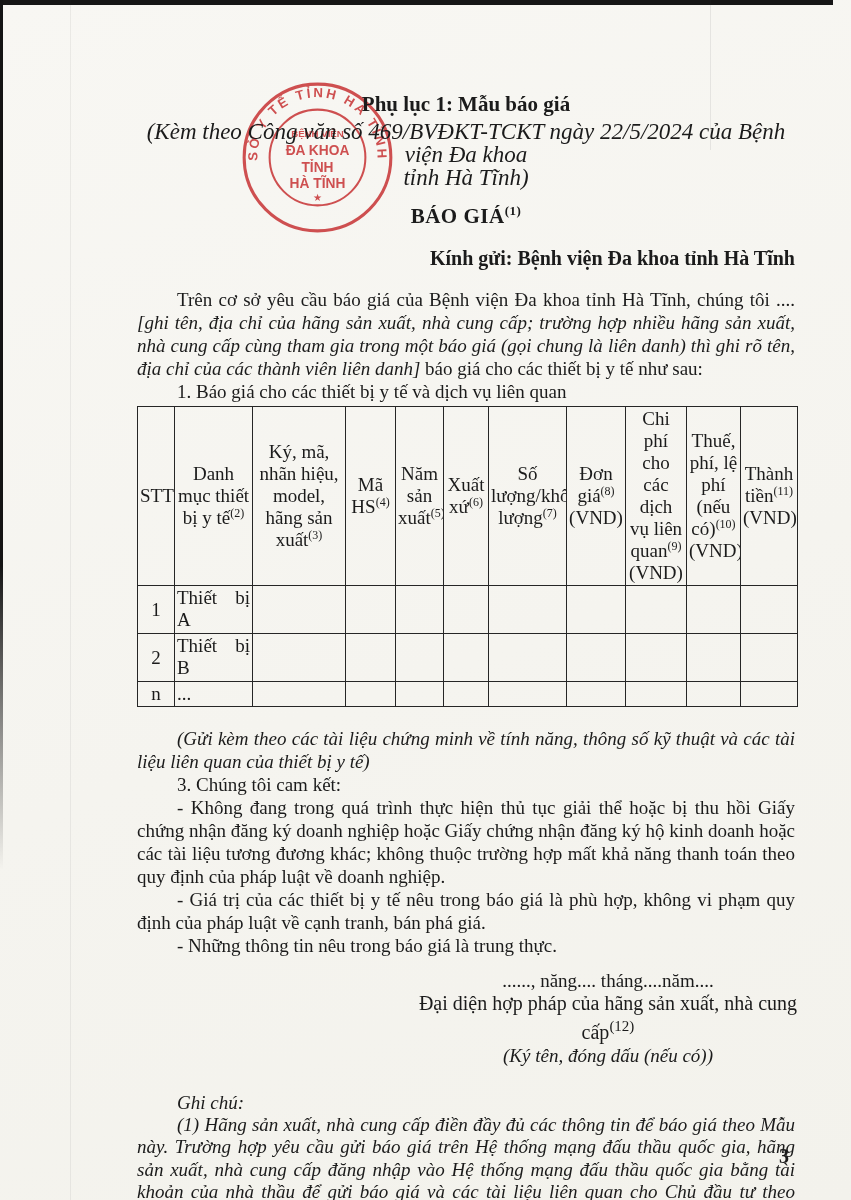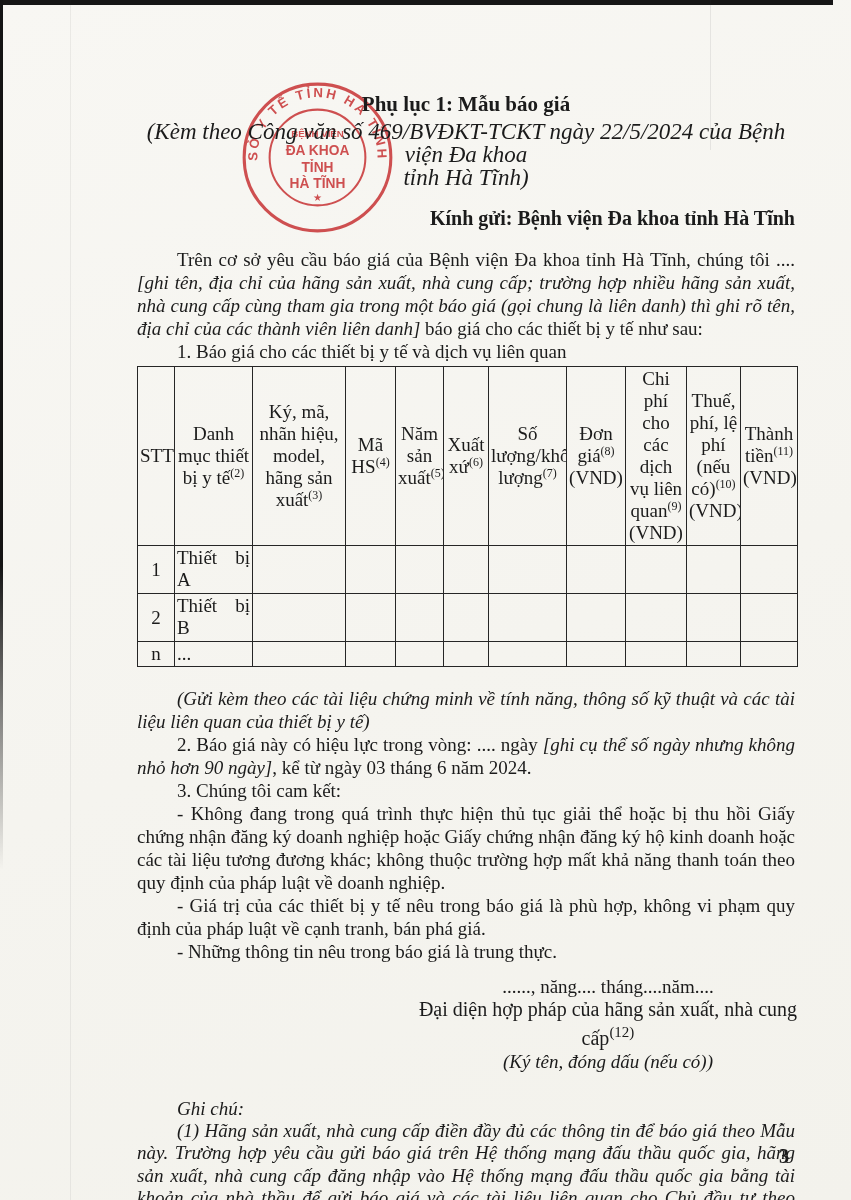--- a/index.html
+++ b/index.html
@@ -100,20 +100,21 @@
     <text class="ctr" x="80" y="110" font-size="13.5">HÀ TĨNH</text>
     <text class="ctr" x="80" y="123" font-size="10">★</text>
   </svg>
 
   <div class="content">
 
     <div class="appendix-title">Phụ lục 1: Mẫu báo giá</div>
     <div class="subtitle">(Kèm theo Công văn số 469/BVĐKT-TCKT ngày 22/5/2024 của Bệnh viện Đa khoa</div>
     <div class="subtitle">tỉnh Hà Tĩnh)</div>
 
+    <div class="doc-title"><span>BÁO GIÁ</span><sup>(1)</sup></div>
 
     <div class="salutation">Kính gửi: Bệnh viện Đa khoa tỉnh Hà Tĩnh</div>
 
     <p class="body-text justify indent intro"><span>Trên cơ sở yêu cầu báo giá của Bệnh viện Đa khoa tỉnh Hà Tĩnh, chúng tôi .... </span><span class="i">[ghi tên, địa chỉ của hãng sản xuất, nhà cung cấp; trường hợp nhiều hãng sản xuất, nhà cung cấp cùng tham gia trong một báo giá (gọi chung là liên danh) thì ghi rõ tên, địa chỉ của các thành viên liên danh]</span><span> báo giá cho các thiết bị y tế như sau:</span></p>
 
     <div class="body-text indent">1. Báo giá cho các thiết bị y tế và dịch vụ liên quan</div>
 
     <table class="quote">
       <colgroup>
         <col style="width:37px">
@@ -181,21 +182,20 @@
             <td></td>
           <td></td>
             <td></td>
           <td></td>
         </tr>
       </tbody>
     </table>
 
     <p class="body-text justify indent i table-note">(Gửi kèm theo các tài liệu chứng minh về tính năng, thông số kỹ thuật và các tài liệu liên quan của thiết bị y tế)</p>
 
-    <p class="body-text justify indent"><span>2. Báo giá này có hiệu lực trong vòng: .... ngày </span><span class="i">[ghi cụ thể số ngày nhưng không nhỏ hơn 90 ngày]</span><span>, kể từ ngày 03 tháng 6 năm 2024.</span></p>
 
     <div class="body-text indent">3. Chúng tôi cam kết:</div>
 
     <p class="body-text justify indent">- Không đang trong quá trình thực hiện thủ tục giải thể hoặc bị thu hồi Giấy chứng nhận đăng ký doanh nghiệp hoặc Giấy chứng nhận đăng ký hộ kinh doanh hoặc các tài liệu tương đương khác; không thuộc trường hợp mất khả năng thanh toán theo quy định của pháp luật về doanh nghiệp.</p>
     <p class="body-text justify indent">- Giá trị của các thiết bị y tế nêu trong báo giá là phù hợp, không vi phạm quy định của pháp luật về cạnh tranh, bán phá giá.</p>
     <p class="body-text indent">- Những thông tin nêu trong báo giá là trung thực.</p>
 
     <div class="sig-block">
       <div class="sig-date">......, năng.... tháng....năm....</div>
       <div class="sig-title"><span>Đại diện hợp pháp của hãng sản xuất, nhà cung cấp</span><sup>(12)</sup></div>

